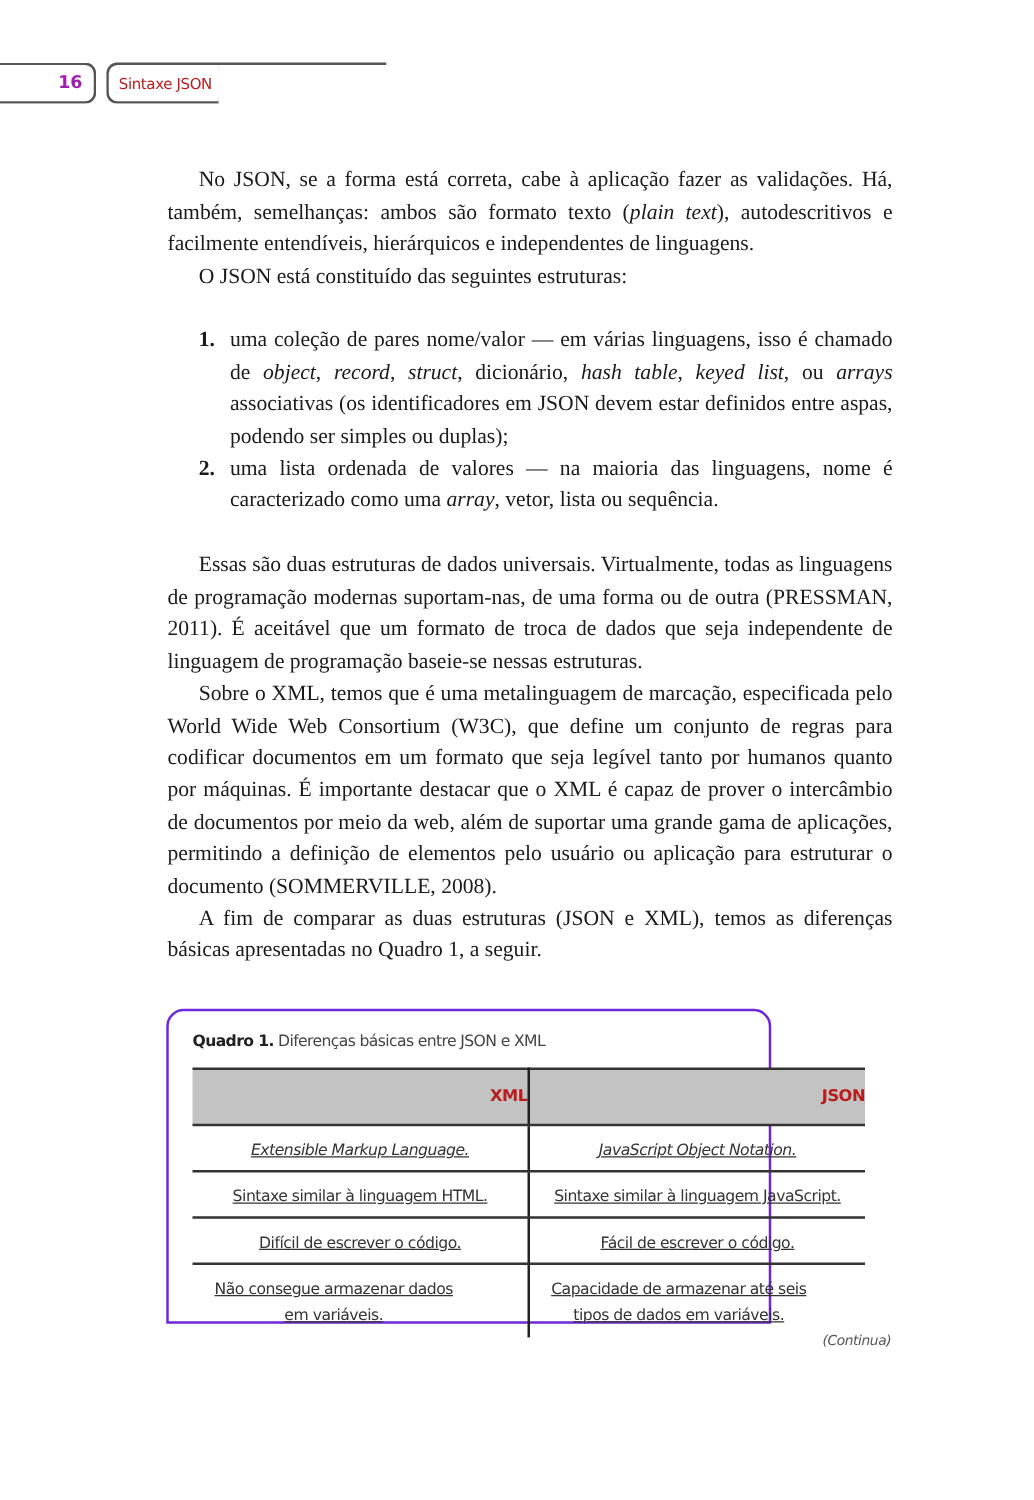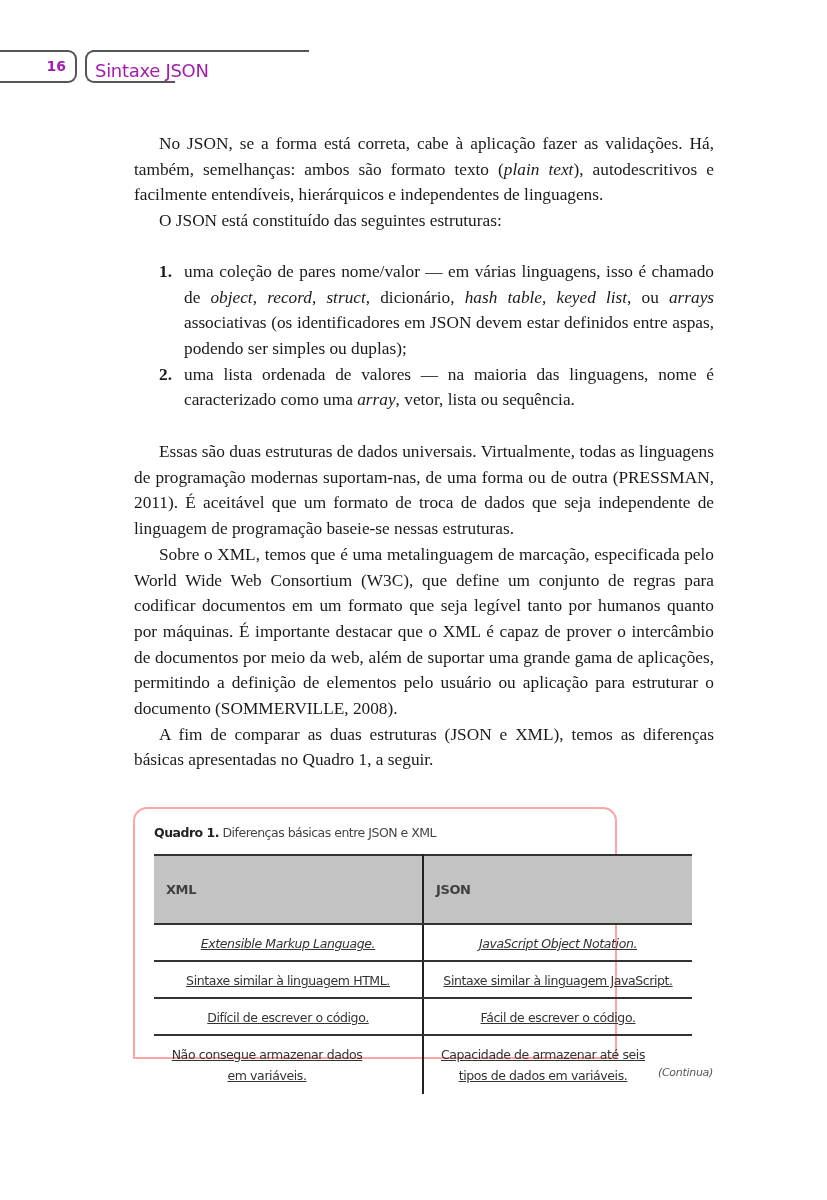--- a/index.html
+++ b/index.html
@@ -18,21 +18,21 @@
     .rh-title-box {
       position: absolute; left: 85px; top: 50px; width: 90px; height: 33px;
       border: 2px solid #555; border-right: none; border-radius: 9px 0 0 9px;
       box-sizing: border-box;
     }
     .rh-title-topline {
       position: absolute; left: 92px; top: 50px; width: 217px; height: 2px; background: #555;
     }
     .rh-title {
       position: absolute; left: 95px; top: 60px;
-      font-family: "DejaVu Sans", sans-serif; font-size: 18px; color: #a21caf; letter-spacing: -0.3px;
+      font-family: "DejaVu Sans", sans-serif; font-size: 12px; color: #b91c1c; letter-spacing: -0.3px;
     }
 
     
     .body {
       position: absolute; left: 134px; top: 131px; width: 580px;
       font-family: "Liberation Serif", serif; font-size: 17.3px; line-height: 25.7px;
       text-align: justify; color: #1a1a1a;
     }
     .body p { margin: 0; text-indent: 25px; }
     .body em { font-style: italic; }
@@ -43,37 +43,37 @@
     ol.structures li {
       position: relative; padding-left: 50px; margin: 0;
     }
     ol.structures li .num {
       position: absolute; left: 25px; top: 0; font-weight: bold;
     }
 
     
     .quadro {
       position: absolute; left: 133px; top: 807px; width: 484px; height: 252px;
-      border: 2px solid #fca5a5; border-radius: 14px 14px 0 0; box-sizing: border-box;
+      border: 2px solid #6d28d9; border-radius: 14px 14px 0 0; box-sizing: border-box;
       background: #fff;
     }
     .quadro-caption {
       position: absolute; left: 19px; top: 16px;
       font-family: "DejaVu Sans", sans-serif; font-size: 12.5px; color: #444; letter-spacing: -0.5px;
     }
     .quadro-caption b { color: #222; font-weight: bold; }
 
     table.cmp {
       position: absolute; left: 19px; top: 45px; width: 538px;
       border-collapse: collapse;
       font-family: "DejaVu Sans", sans-serif; font-size: 12.5px; color: #333; letter-spacing: -0.4px;
     }
     table.cmp th {
-      background: #c3c3c3; height: 43px; font-weight: bold; color: #404040; font-size: 13px;
-      border-top: 2px solid #333; border-bottom: 2px solid #333; text-align: left; padding: 12px;
+      background: #c3c3c3; height: 43px; font-weight: bold; color: #b91c1c; font-size: 13px;
+      border-top: 2px solid #333; border-bottom: 2px solid #333; text-align: right; padding: 0;
     }
     table.cmp td {
       text-align: center; vertical-align: top; padding: 8px 10px 6px 10px; line-height: 21px;
       border-bottom: 2px solid #333;
       text-decoration: underline;
     }
     table.cmp tr:last-child td { border-bottom: none; padding-bottom: 8px; }
     table.cmp th:first-child, table.cmp td:first-child { border-right: 2px solid #222; width: 50%; }
     table.cmp td.it { font-style: italic; }
 

